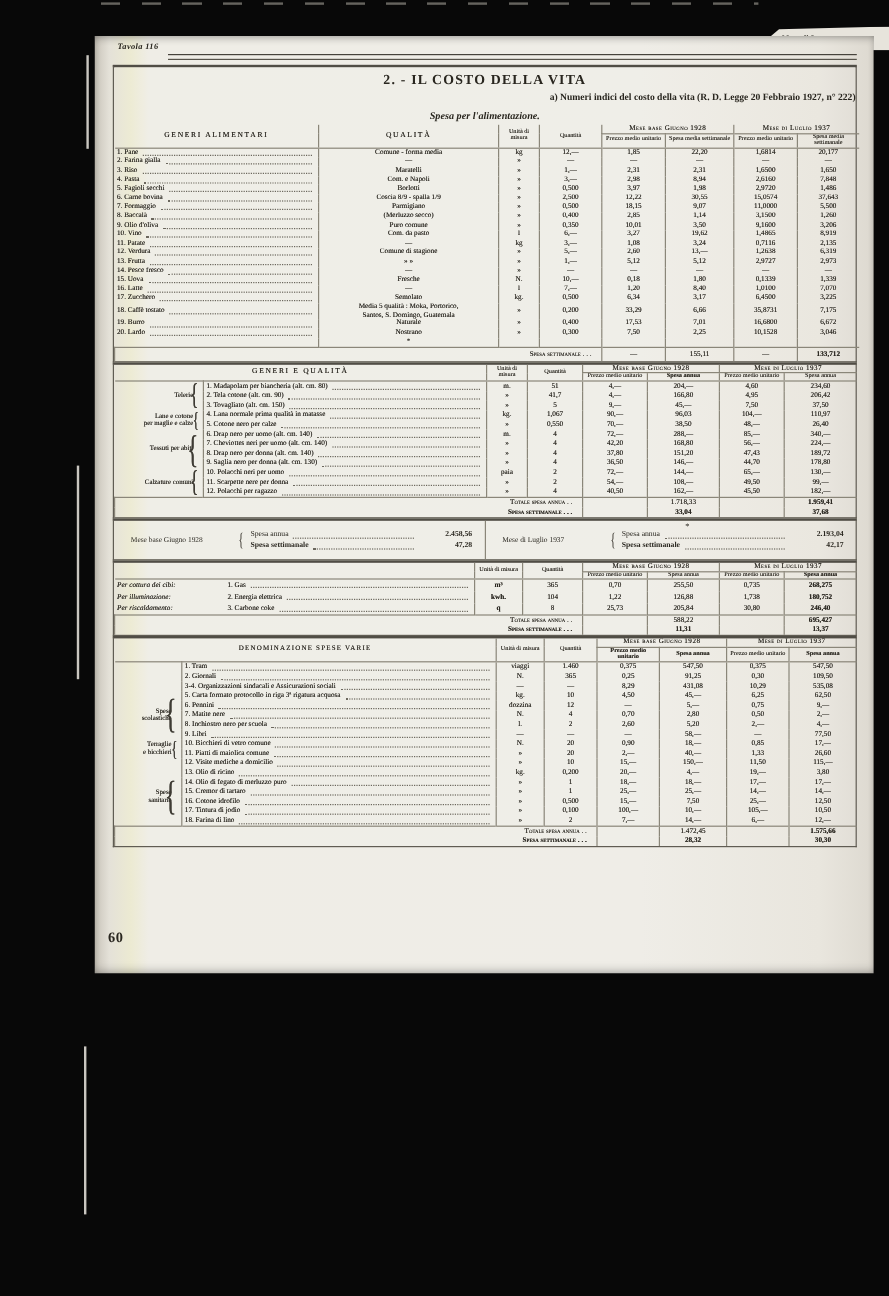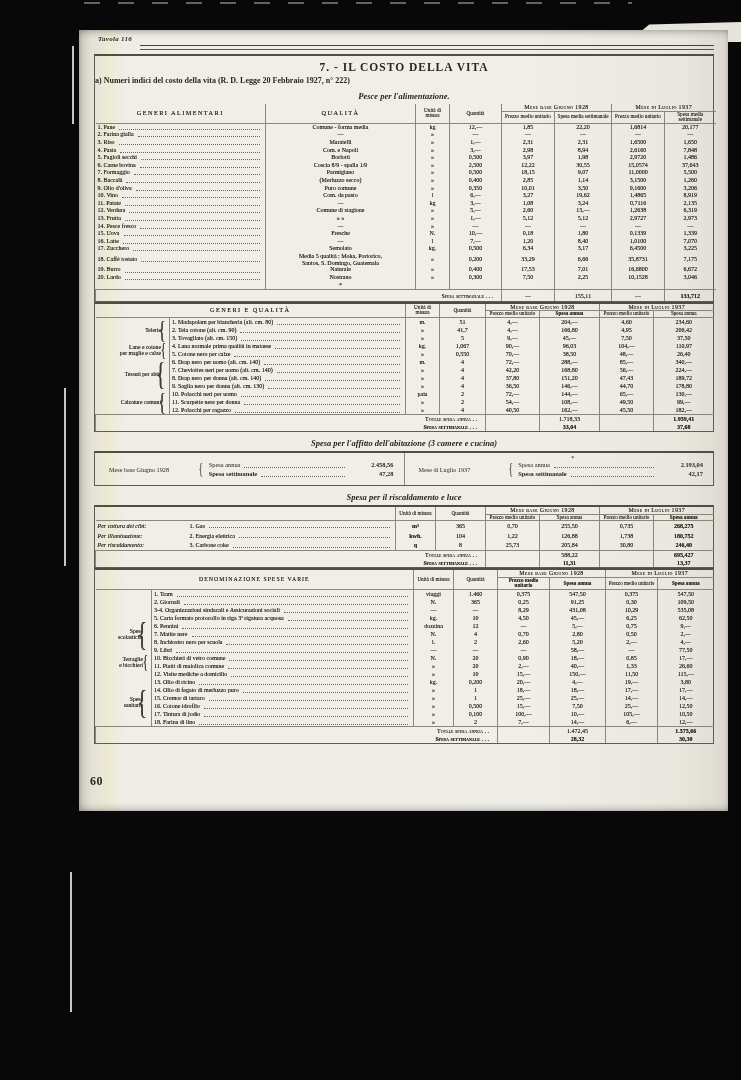--- a/index.html
+++ b/index.html
@@ -5,21 +5,21 @@
   html,body{margin:0;padding:0;}
   body{width:741px;height:1080px;background:#080808;position:relative;overflow:hidden;
        font-family:"Liberation Serif","DejaVu Serif",serif;}
   .page{position:absolute;left:79px;top:30px;width:649px;height:781px;color:#29261f;
         background:linear-gradient(90deg,#c9c4ba 0px,#e4e1d8 12px,#ecead2 30px,#efede6 45px,#efede7 70%,#e9e6de 93%,#ddd9d0 100%);
         box-shadow:inset 0 4px 8px -4px rgba(0,0,0,.45), inset 0 -5px 9px -5px rgba(0,0,0,.4);}
   .inner{padding:5px 14px 0 15px;}
   .tavola{font-weight:bold;font-size:7px;font-style:italic;letter-spacing:.3px;padding-left:4px;}
   .toprule{margin:2px 0 4px 46px;height:3px;border-top:1.2px solid #46433c;border-bottom:.8px solid #56534a;}
   .title-main{text-align:center;font-weight:bold;font-size:11.5px;letter-spacing:1px;margin-top:5px;}
-  .title-sub{text-align:left;font-weight:bold;font-size:8px;margin-top:3px;}
+  .title-sub{text-align:right;font-weight:bold;font-size:8px;margin-top:3px;}
   .sec-head{text-align:center;font-style:italic;font-weight:bold;font-size:8.5px;margin:6px 0 3px;}
   .box{border:1px solid #605c53;border-top:2.5px double #504d45;background:rgba(255,255,255,.06);}
   table{width:100%;border-collapse:collapse;table-layout:fixed;font-size:6px;color:#2b2822;
         text-shadow:0 0 .4px rgba(43,40,34,.75);}
   th,td{padding:0 2px;vertical-align:middle;text-align:center;overflow:hidden;}
   th{font-weight:normal;}
   .vline{border-left:1px solid #8a8679;}
   thead .hrow1 th{border-bottom:1px solid #8a8679;}
   thead th{line-height:6.6px;}
   .colh{font-size:6.3px;letter-spacing:1.4px;}
@@ -71,23 +71,23 @@
     <span>Mese di Lu</span>
   </div>
 
 <div class="page">
   <div class="inner">
 
     <div class="tavola">Tavola 116</div>
     <div class="toprule"></div>
 
     <div class="box">
-      <div class="title-main">7. - IL COSTO DELLA VITA</div>
+      <div class="title-main">2. - IL COSTO DELLA VITA</div>
       <div class="title-sub">a) Numeri indici del costo della vita (R. D. Legge 20 Febbraio 1927, n° 222)</div>
-      <div class="sec-head">Pesce per l'alimentazione.</div>
+      <div class="sec-head">Spesa per l'alimentazione.</div>
       <table>
         <colgroup>
             <col style="width:170px">
             <col style="width:150px">
             <col style="width:34px">
             <col style="width:52px">
             <col style="width:53px">
             <col style="width:57px">
             <col style="width:53px">
             <col style="width:51px">
@@ -645,21 +645,20 @@
               <td class="vline tlabel bold" colspan="4">Spesa settimanale . . .</td>
               <td class="vline"></td>
               <td class="vline bold">33,04</td>
               <td class="vline"></td>
               <td class="vline bold">37,68</td>
             </tr>
           </tbody>
       </table>
     </div>
 
-    <div class="sec-head">Spesa per l'affitto dell'abitazione (3 camere e cucina)</div>
     <div class="box aff">
       <div>
         <div class="aff-row">
           <span class="aff-lbl">Mese base Giugno 1928</span>
           <span class="aff-brace">{</span>
           <span class="aff-lines">
             <span class="aff-row">
                 <span class="t">Spesa annua</span>
                 <span class="dots"></span>
                 <span class="aff-val">2.458,56</span>
@@ -686,21 +685,20 @@
             <span class="aff-row">
                 <span class="t bold">Spesa settimanale</span>
                 <span class="dots"></span>
                 <span class="aff-val">42,17</span>
               </span>
           </span>
         </div>
       </div>
     </div>
 
-    <div class="sec-head">Spesa per il riscaldamento e luce</div>
     <div class="box">
       <table>
         <colgroup>
             <col style="width:300px">
             <col style="width:40px">
             <col style="width:50px">
             <col style="width:54px">
             <col style="width:60px">
             <col style="width:54px">
             <col style="width:60px">

